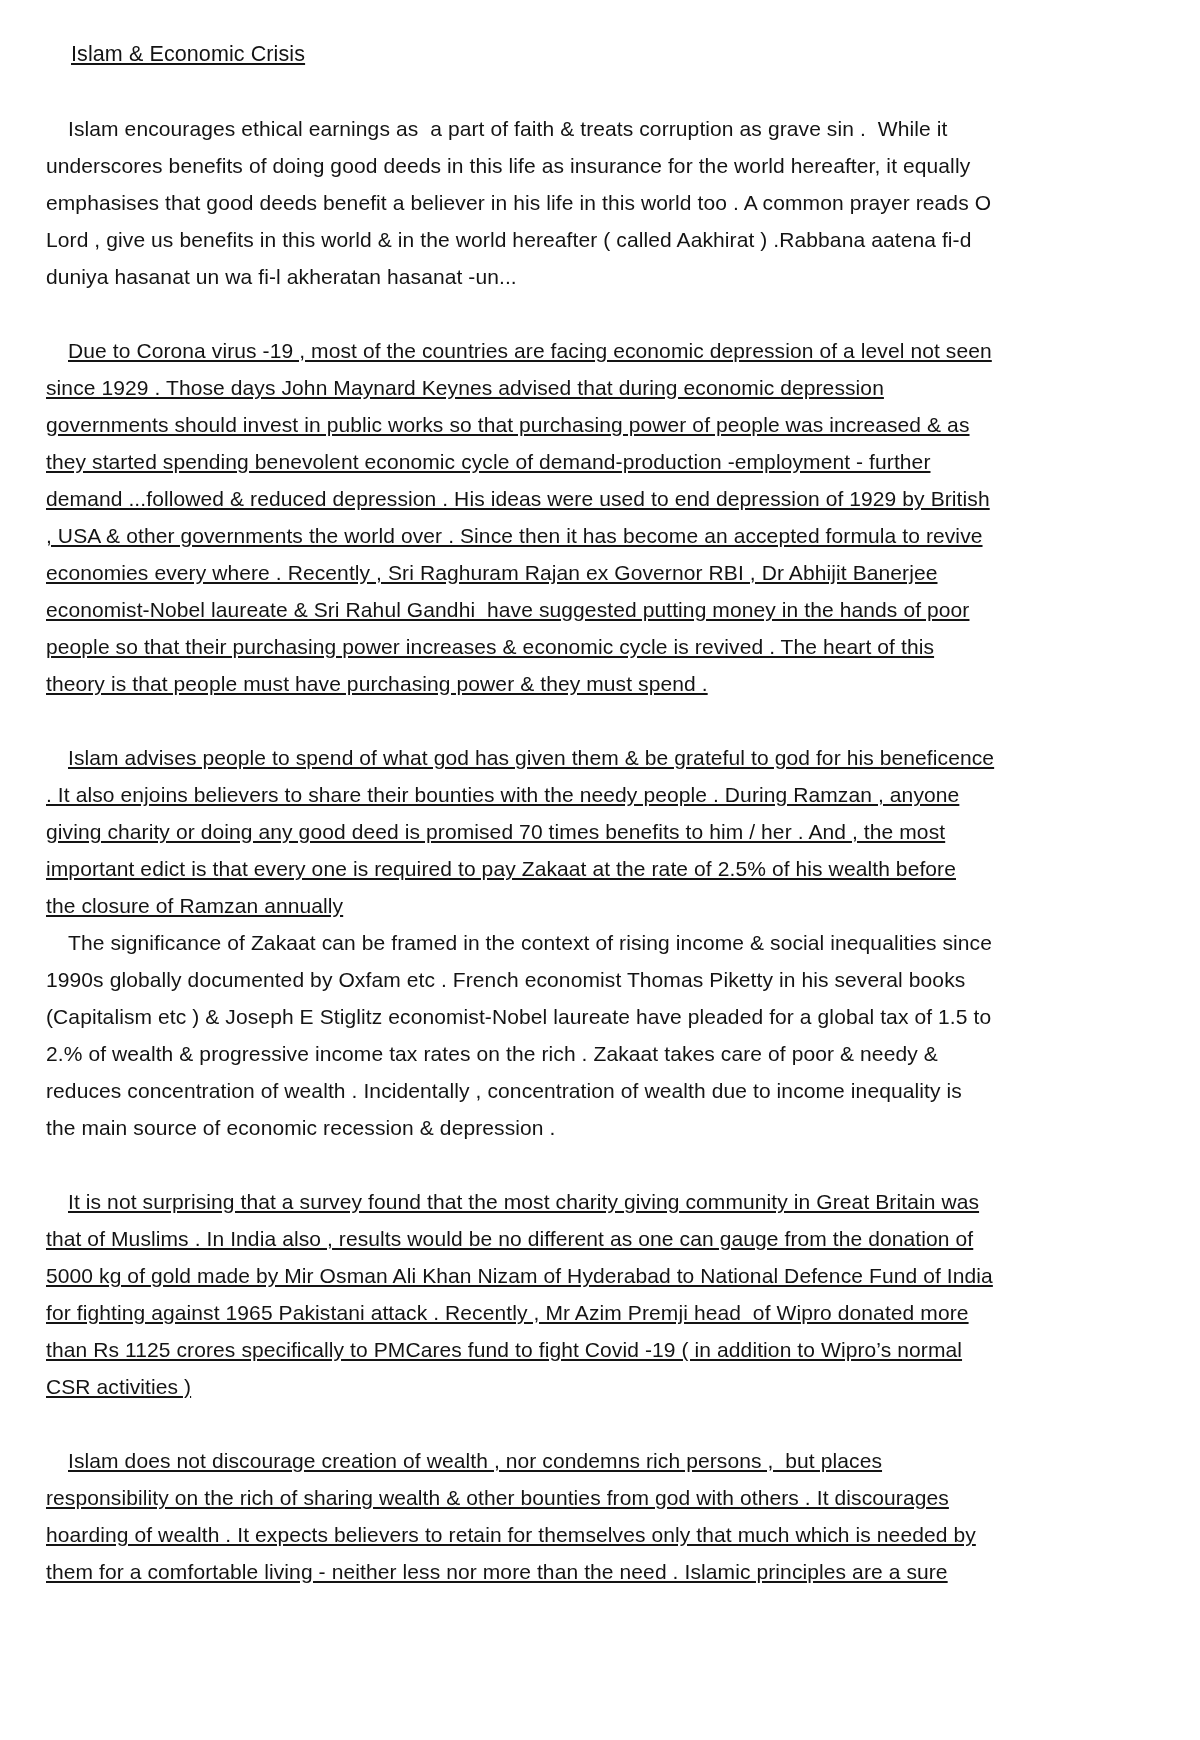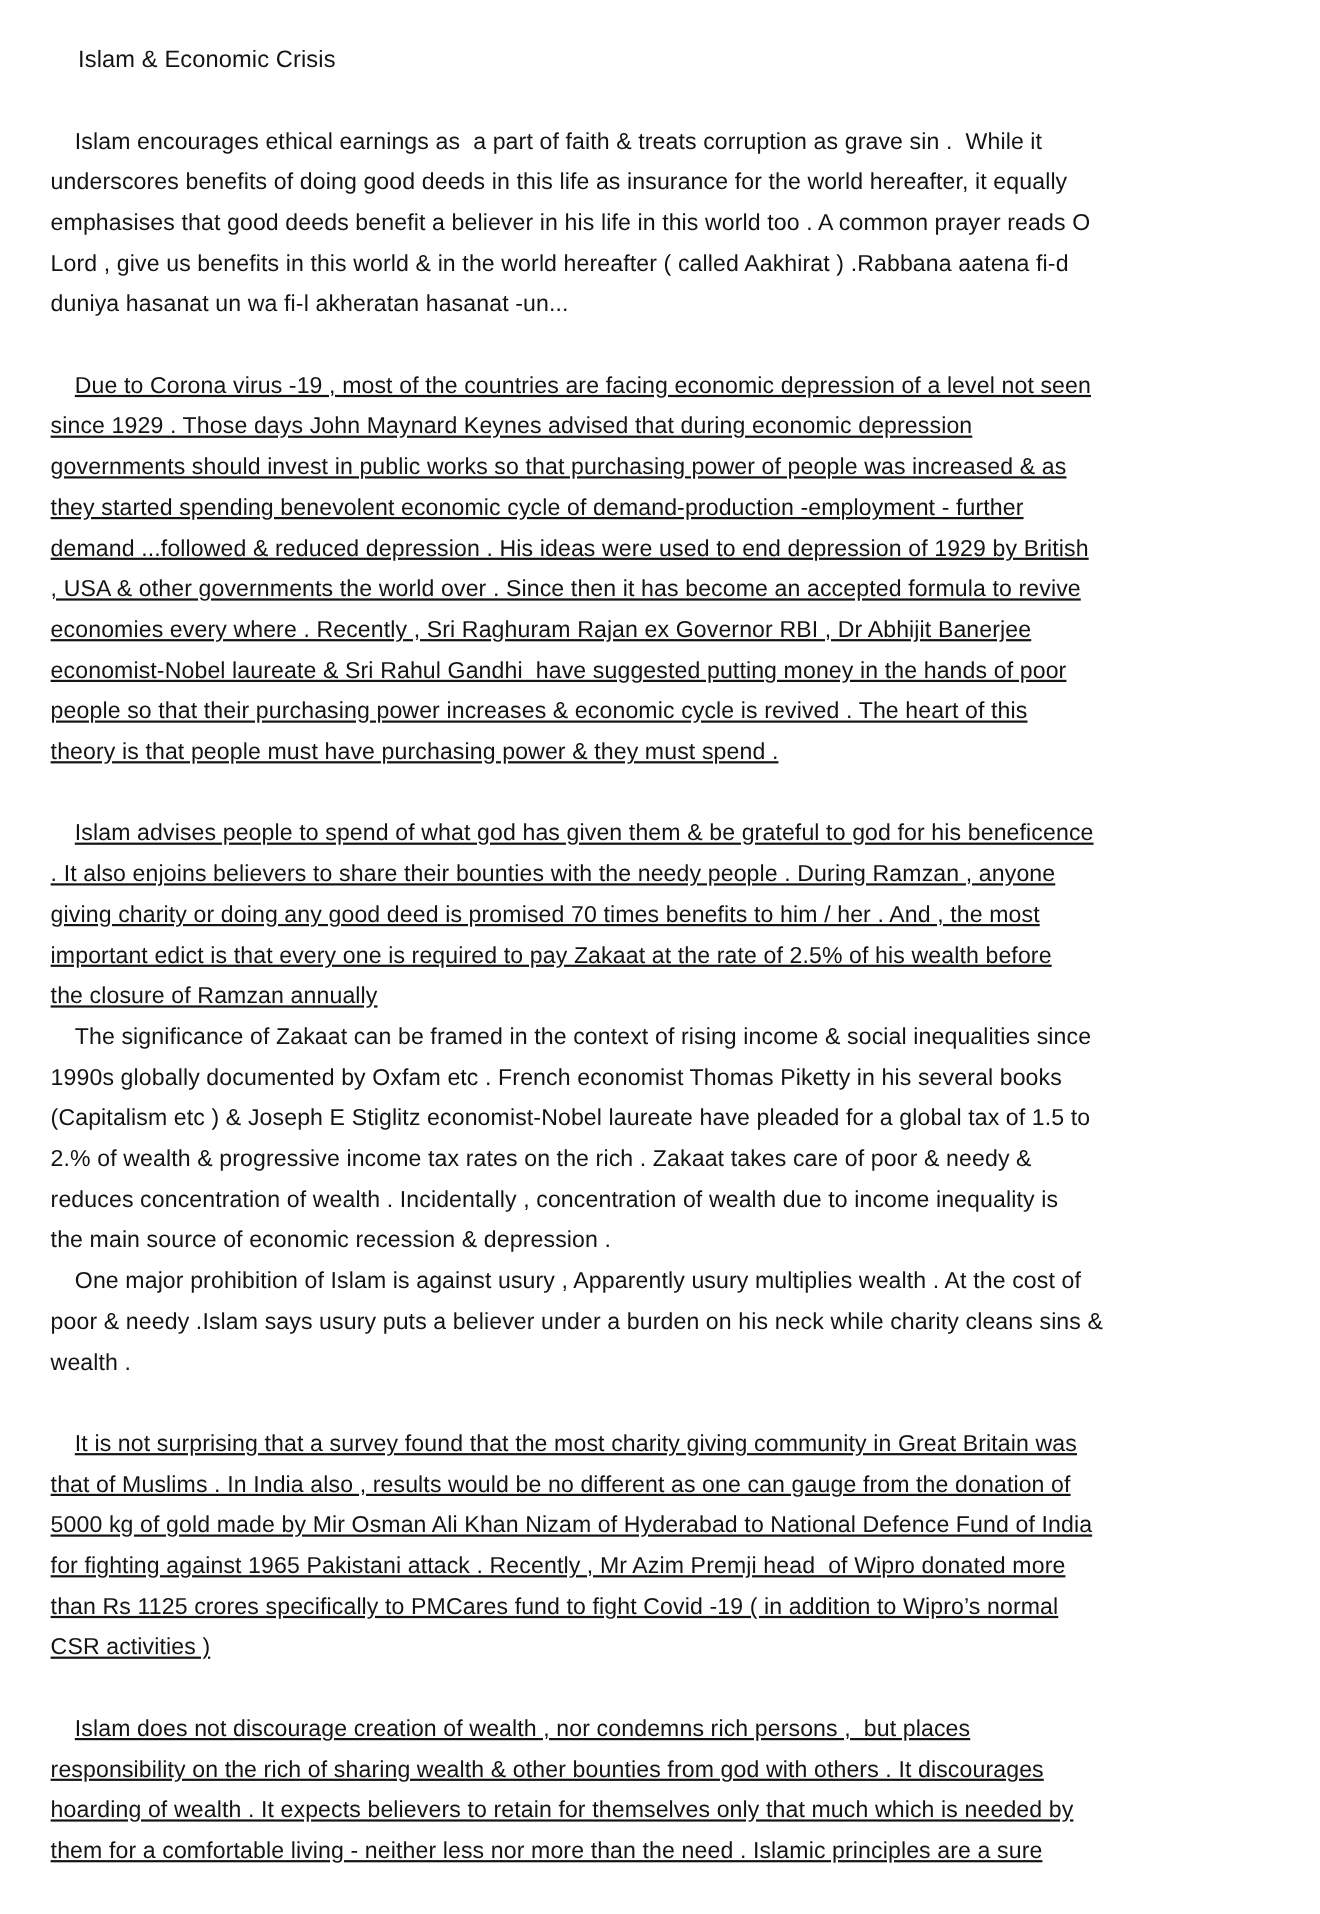--- a/index.html
+++ b/index.html
@@ -23,20 +23,21 @@
     line-height: 37px;
     letter-spacing: 0.1px;
     color: #141414;
   }
   .doc-title {
     margin: 0;
     font-size: 21.5px;
     font-weight: 400;
     text-indent: 25px;
     white-space: pre-wrap;
+    text-decoration: underline;
   }
   .doc-body p.para {
     margin: 0;
     white-space: pre-wrap;
     text-indent: 22px;
   }
   .doc-body p.para.gap {
     margin-top: 37px;
     text-decoration: underline;
   }
@@ -70,23 +71,20 @@
 . It also enjoins believers to share their bounties with the needy people . During Ramzan , anyone
 giving charity or doing any good deed is promised 70 times benefits to him / her . And , the most
 important edict is that every one is required to pay Zakaat at the rate of 2.5% of his wealth before
 the closure of Ramzan annually</p>
         <p class="para">The significance of Zakaat can be framed in the context of rising income &amp; social inequalities since
 1990s globally documented by Oxfam etc . French economist Thomas Piketty in his several books
 (Capitalism etc ) &amp; Joseph E Stiglitz economist-Nobel laureate have pleaded for a global tax of 1.5 to
 2.% of wealth &amp; progressive income tax rates on the rich . Zakaat takes care of poor &amp; needy &amp;
 reduces concentration of wealth . Incidentally , concentration of wealth due to income inequality is
 the main source of economic recession &amp; depression .</p>
-        <p class="para">One major prohibition of Islam is against usury , Apparently usury multiplies wealth . At the cost of
-poor &amp; needy .Islam says usury puts a believer under a burden on his neck while charity cleans sins &amp;
-wealth .</p>
         <p class="para gap">It is not surprising that a survey found that the most charity giving community in Great Britain was
 that of Muslims . In India also , results would be no different as one can gauge from the donation of
 5000 kg of gold made by Mir Osman Ali Khan Nizam of Hyderabad to National Defence Fund of India
 for fighting against 1965 Pakistani attack . Recently , Mr Azim Premji head  of Wipro donated more
 than Rs 1125 crores specifically to PMCares fund to fight Covid -19 ( in addition to Wipro’s normal
 CSR activities )</p>
         <p class="para gap">Islam does not discourage creation of wealth , nor condemns rich persons ,  but places
 responsibility on the rich of sharing wealth &amp; other bounties from god with others . It discourages
 hoarding of wealth . It expects believers to retain for themselves only that much which is needed by
 them for a comfortable living - neither less nor more than the need . Islamic principles are a sure</p>

